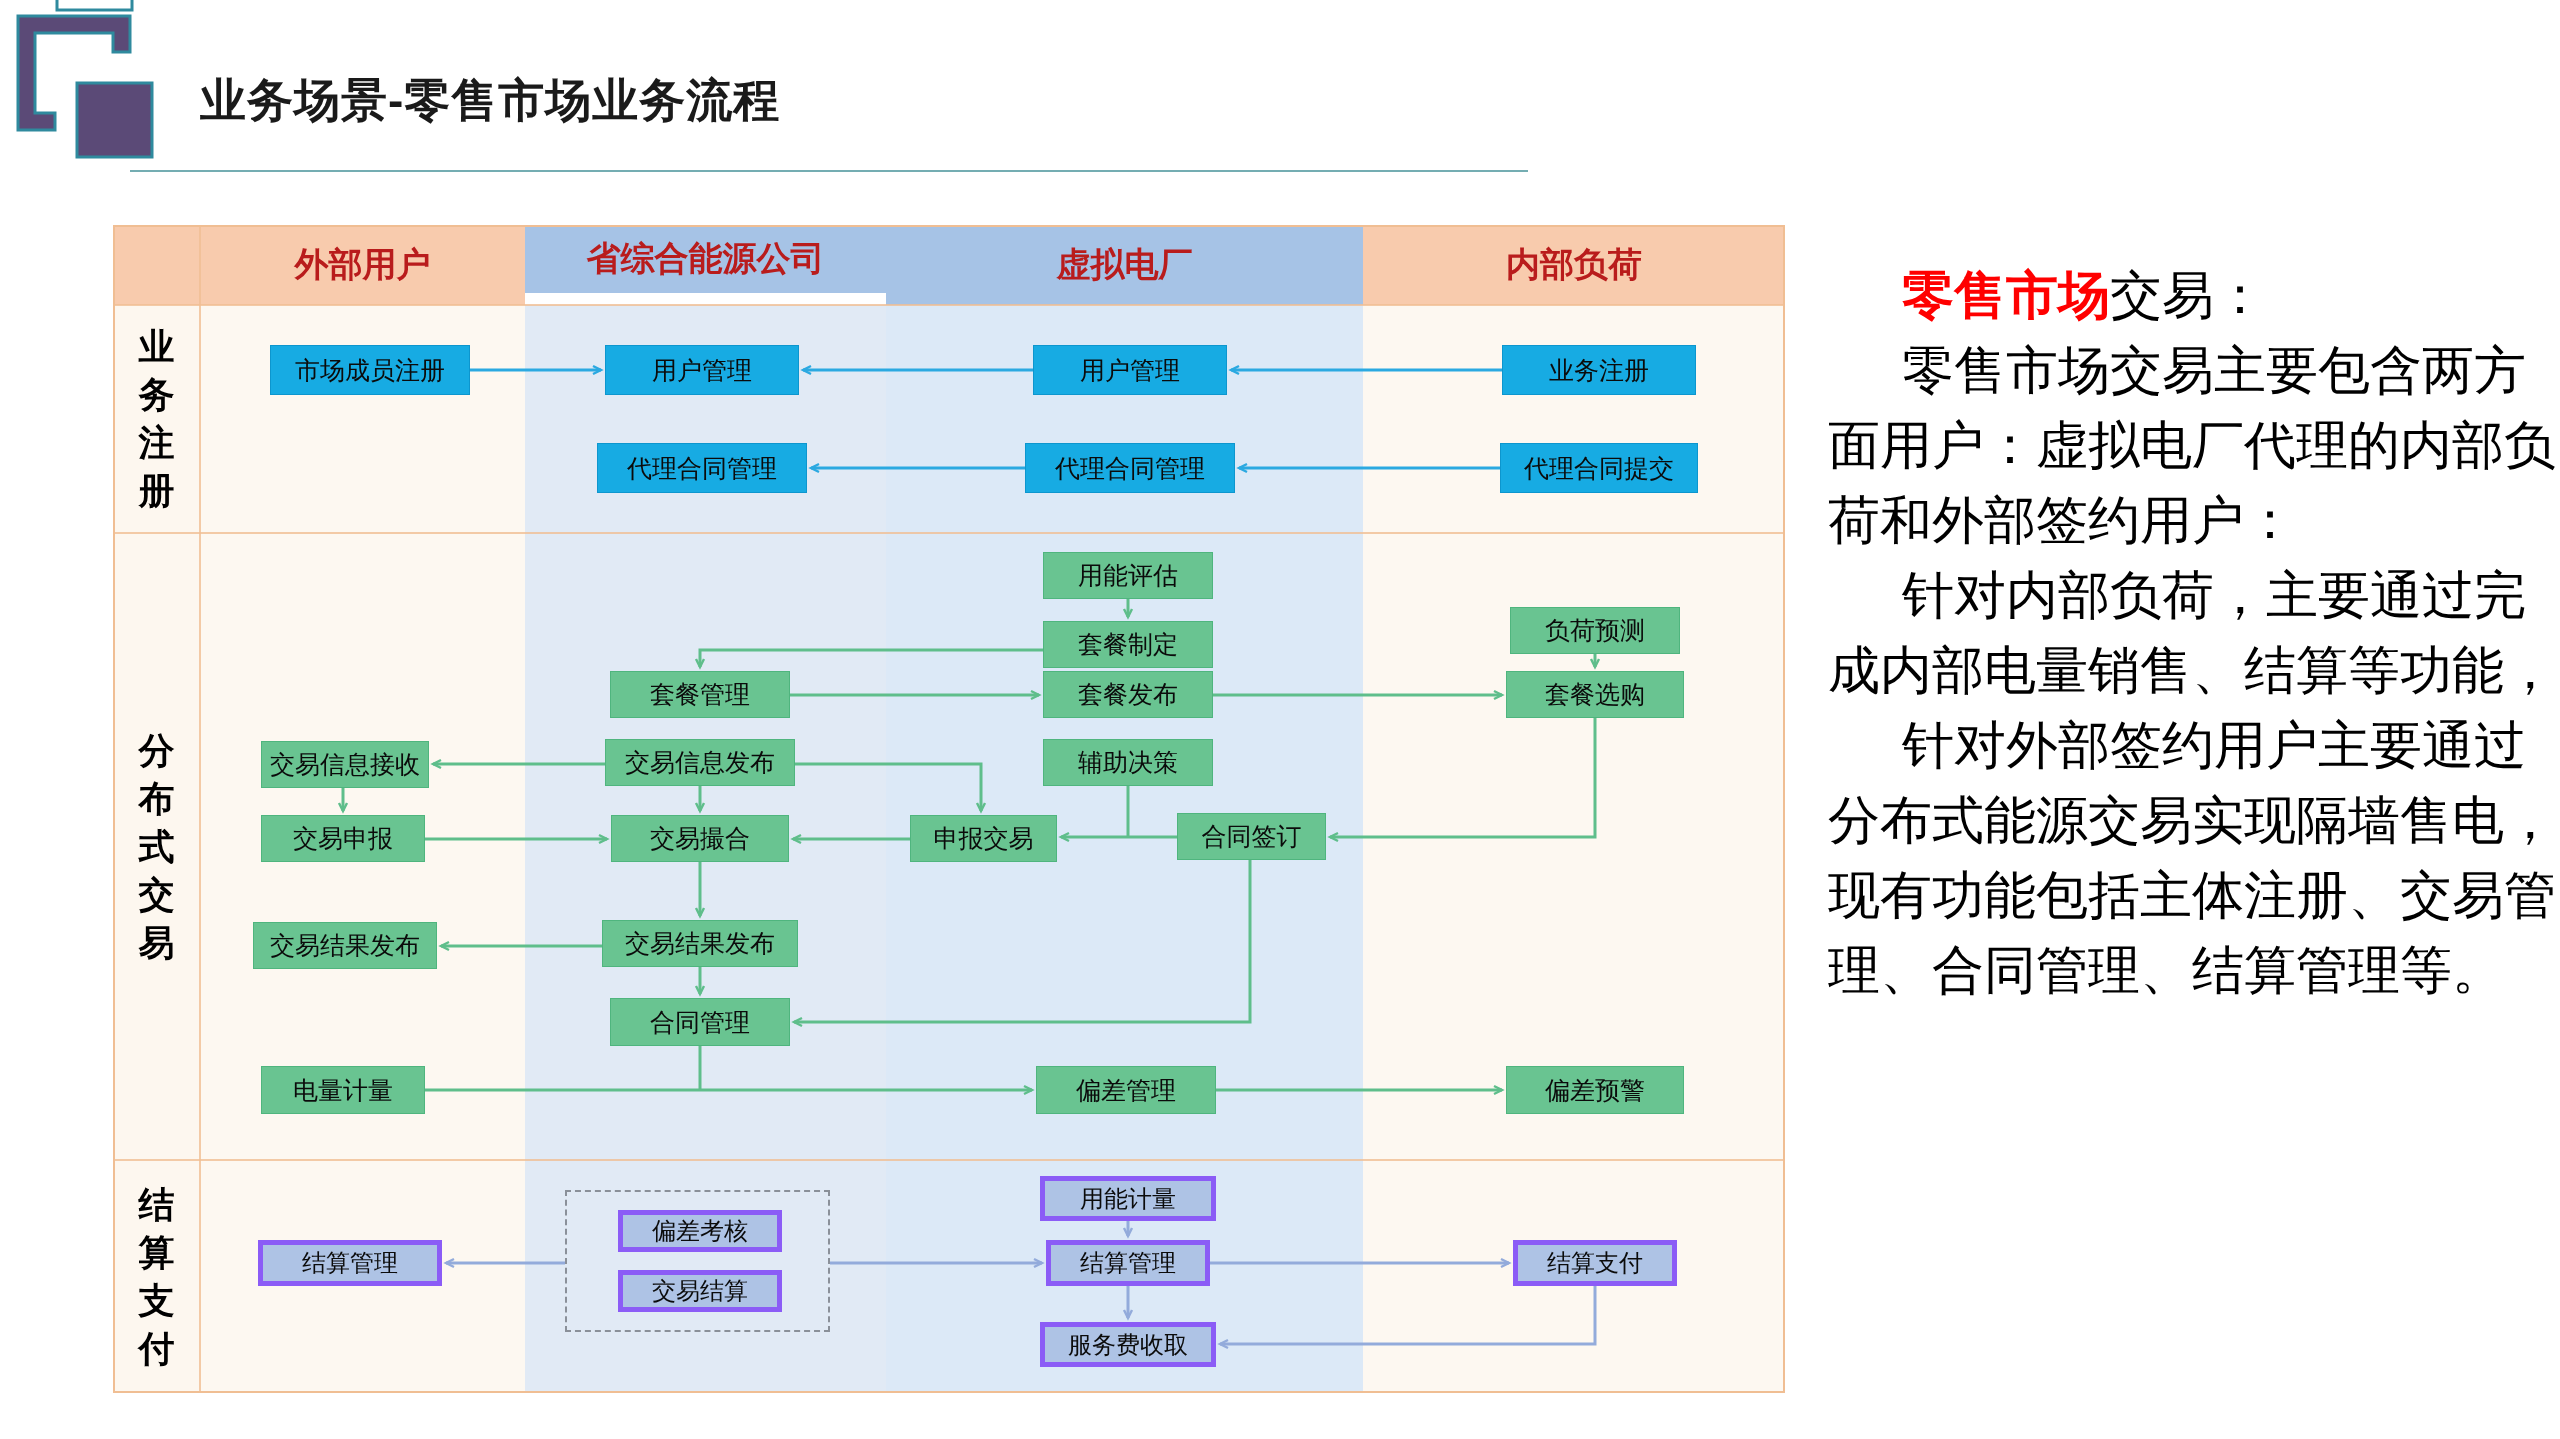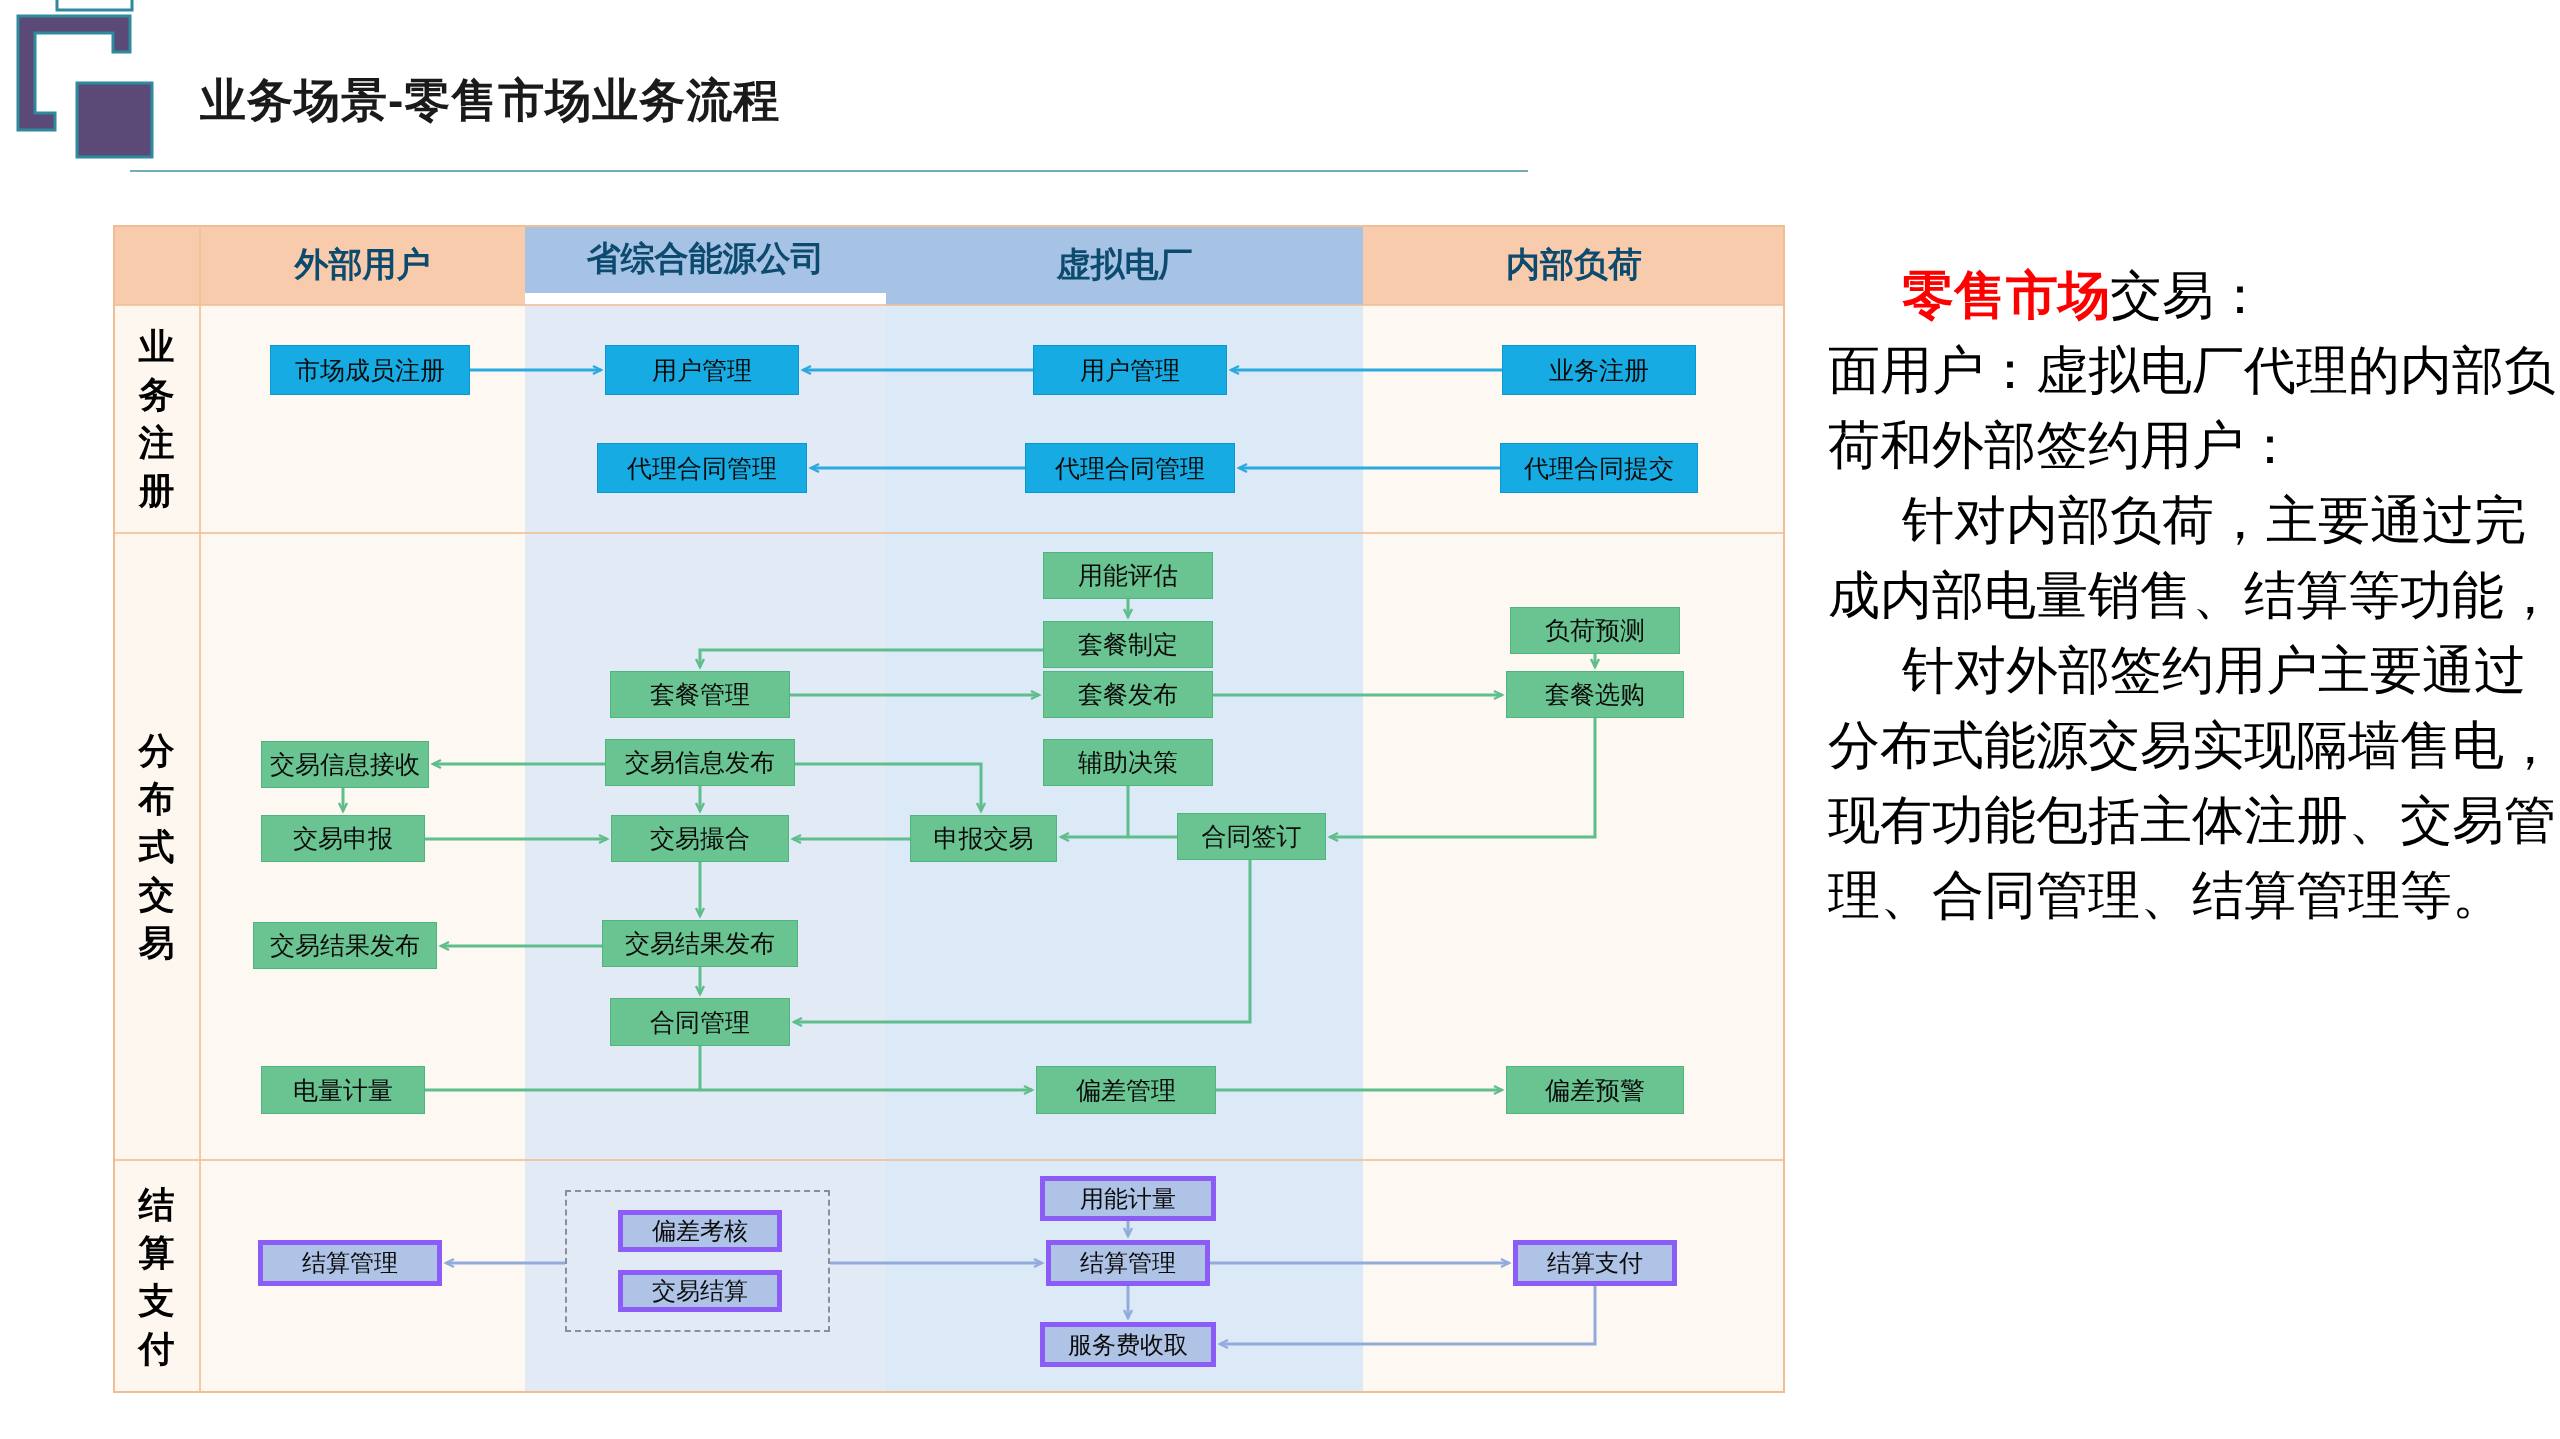--- a/index.html
+++ b/index.html
@@ -5,21 +5,21 @@
   html,body{margin:0;padding:0;background:#ffffff;}
   body{font-family:"Liberation Sans","DejaVu Sans",sans-serif;}
   .slide{position:relative;width:2560px;height:1439px;background:#ffffff;overflow:hidden;}
   .abs{position:absolute;}
   .title{position:absolute;left:200px;top:70px;font-size:46px;font-weight:bold;color:#1a1a1a;letter-spacing:1px;}
   .title-rule{position:absolute;left:130px;top:170px;width:1398px;height:2px;background:#74adb2;}
   
   .tbl-border{position:absolute;border:2px solid #F0BE93;box-sizing:border-box;}
   .band{position:absolute;top:0;}
   .hcell{position:absolute;display:flex;align-items:center;justify-content:center;
-         font-size:34px;font-weight:bold;color:#0c4a6e;box-sizing:border-box;}
+         font-size:34px;font-weight:bold;color:#b91c1c;box-sizing:border-box;}
   .rowlabel{position:absolute;display:flex;flex-direction:column;align-items:center;justify-content:center;
             font-size:36px;font-weight:bold;color:#000;line-height:48px;}
   .gridline-h{position:absolute;height:2px;background:rgba(240,190,147,0.8);}
   .gridline-v{position:absolute;width:2px;background:rgba(240,190,147,0.8);}
   
   .node{position:absolute;display:flex;align-items:center;justify-content:center;
         font-size:25px;color:#0b0b0b;box-sizing:border-box;text-align:center;white-space:nowrap;}
   .node.blue{background:#17ABE3;border:1px solid #0D96CE;}
   .node.green{background:#69C491;border:1px solid #4FB57E;}
   .node.peri{background:#AEC3E5;border:5px solid #8b5cf6;font-size:24px;}
@@ -164,20 +164,21 @@
       <polyline points="1128,1221 1128,1236" class="flow peri" marker-end="url(#ah-peri)"></polyline>
       <polyline points="565,1263 446,1263" class="flow peri" marker-end="url(#ah-peri)"></polyline>
       <polyline points="830,1263 1042,1263" class="flow peri" marker-end="url(#ah-peri)"></polyline>
       <polyline points="1210,1263 1509,1263" class="flow peri" marker-end="url(#ah-peri)"></polyline>
       <polyline points="1128,1286 1128,1318" class="flow peri" marker-end="url(#ah-peri)"></polyline>
       <polyline points="1595,1286 1595,1344 1220,1344" class="flow peri" marker-end="url(#ah-peri)"></polyline>
     </svg>
 
   <div class="sidetext" id="sidetext">
       <div class="sideline"><span class="indent"></span><span class="red-strong">零售市场</span><span>交易：</span></div>
+      <div class="sideline"><span class="indent"></span><span>零售市场交易主要包含两方</span></div>
       <div class="sideline"><span>面用户：虚拟电厂代理的内部负</span></div>
       <div class="sideline"><span>荷和外部签约用户：</span></div>
       <div class="sideline"><span class="indent"></span><span>针对内部负荷，主要通过完</span></div>
       <div class="sideline"><span>成内部电量销售、结算等功能，</span></div>
       <div class="sideline"><span class="indent"></span><span>针对外部签约用户主要通过</span></div>
       <div class="sideline"><span>分布式能源交易实现隔墙售电，</span></div>
       <div class="sideline"><span>现有功能包括主体注册、交易管</span></div>
       <div class="sideline"><span>理、合同管理、结算管理等。</span></div>
     </div>
 

